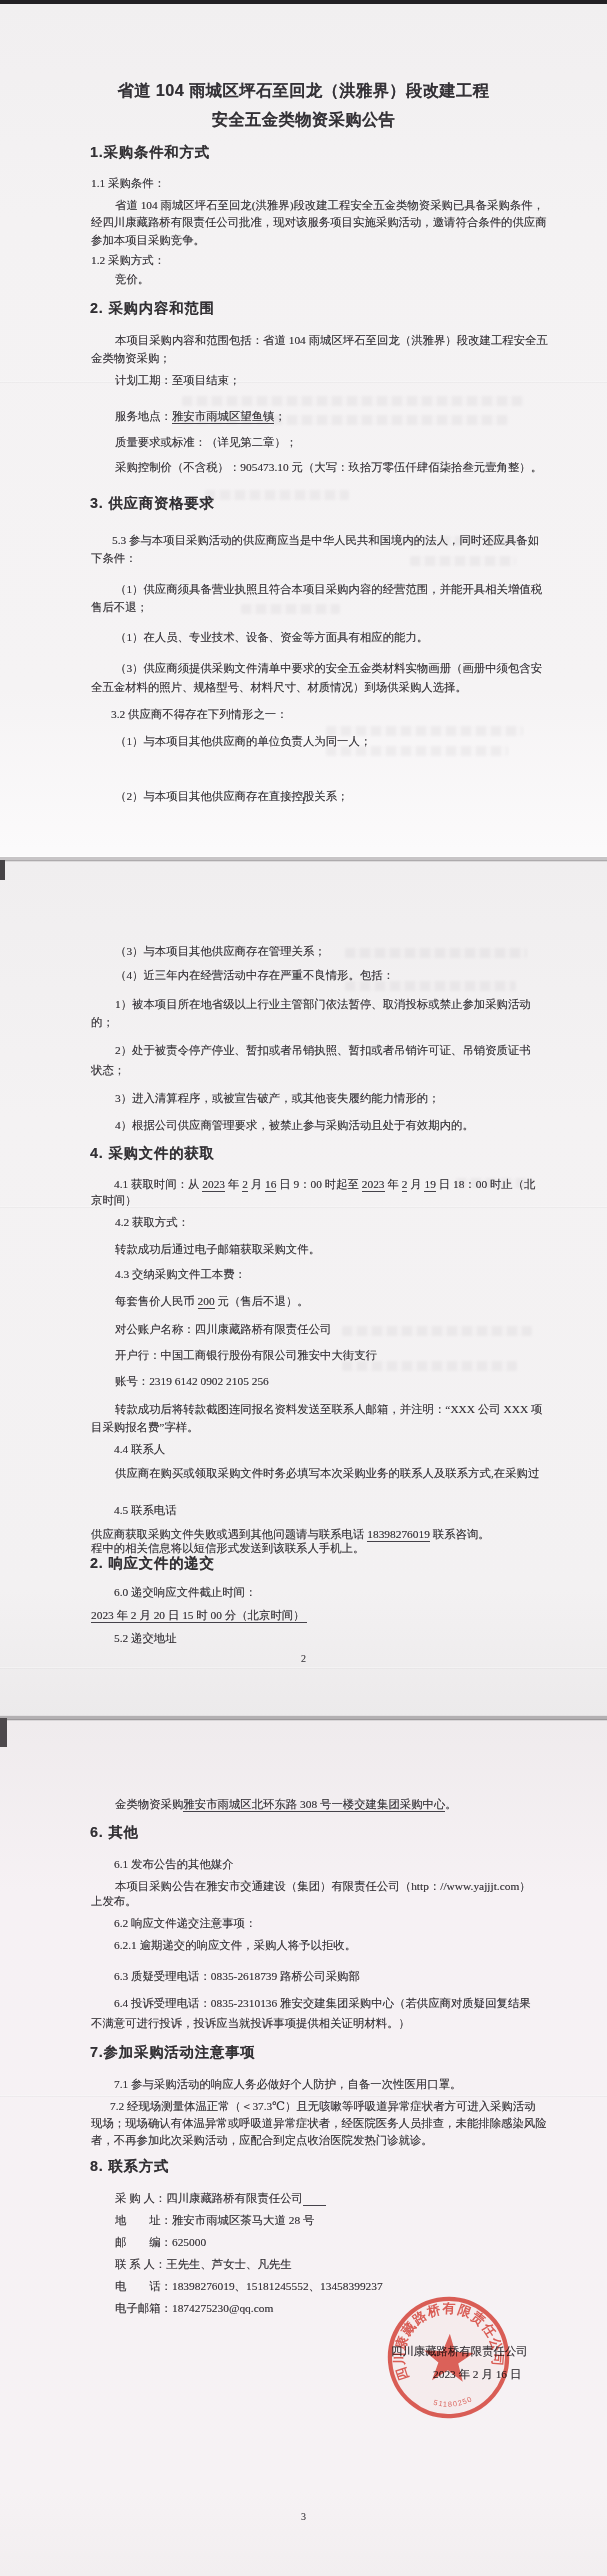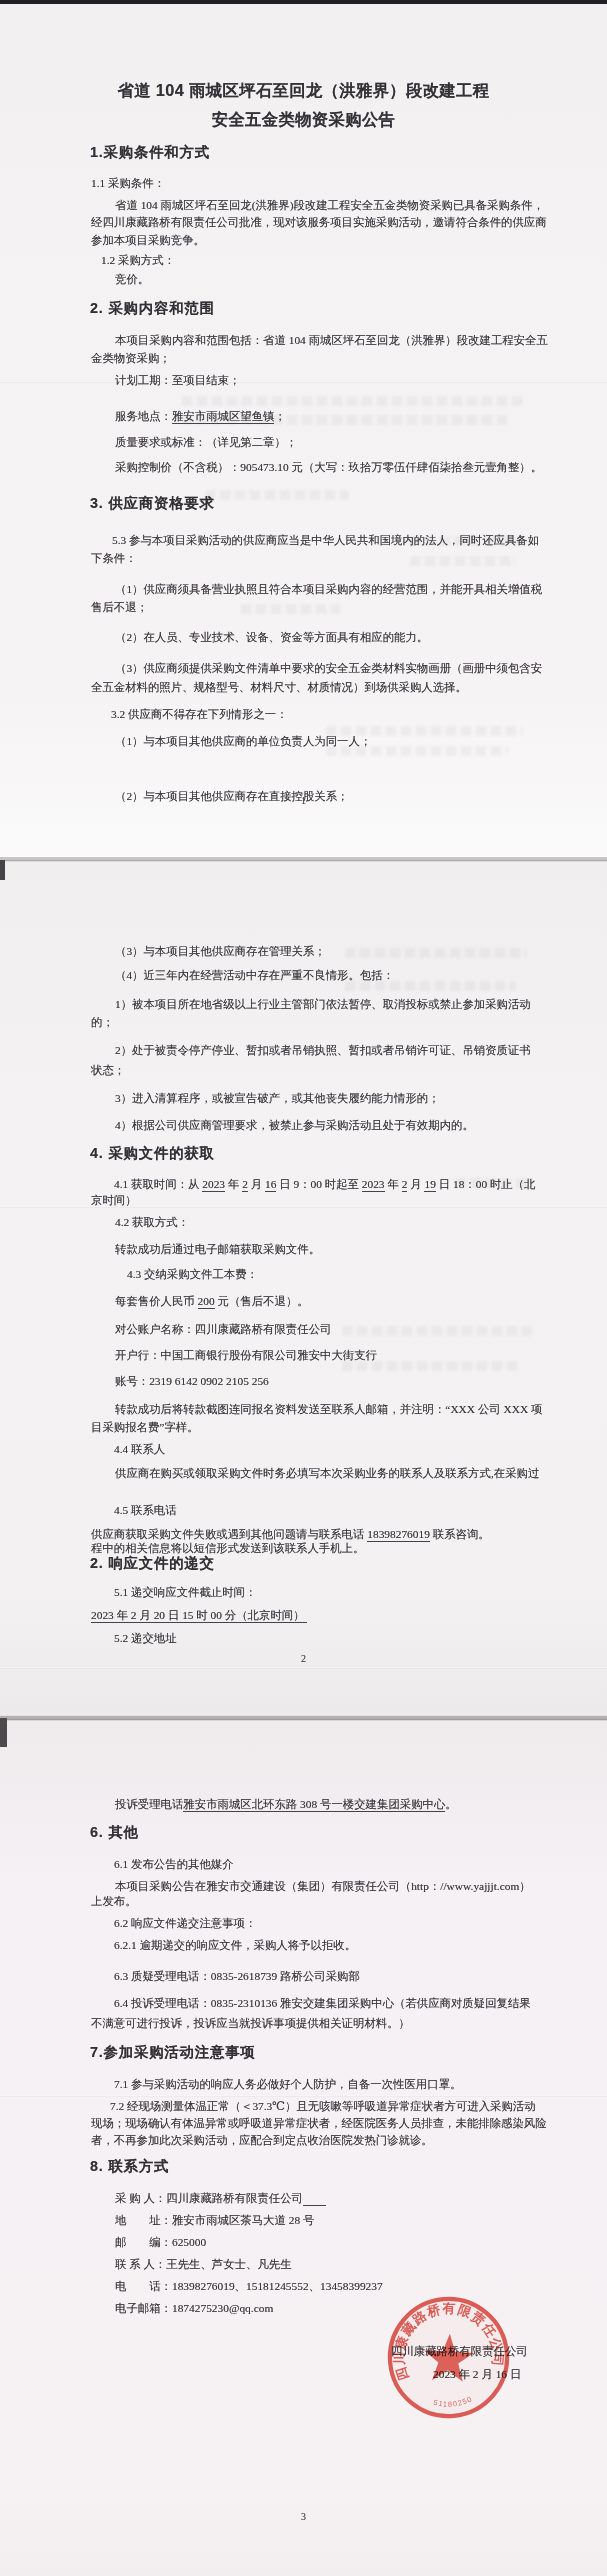--- a/index.html
+++ b/index.html
@@ -70,72 +70,72 @@
 <div class="ghost" style="left:342px;top:1361px;width:175px"></div>
 
 <div id="doc-lines">
     <div class="line cls-title" style="top: 82px;"><span>省道 104 雨城区坪石至回龙（洪雅界）段改建工程</span></div>
     <div class="line cls-title" style="top: 111px;"><span>安全五金类物资采购公告</span></div>
     <div class="line cls-h" style="top: 144px; left: 90px;"><span>1.采购条件和方式</span></div>
     <div class="line" style="top: 175px; left: 91px;"><span>1.1 采购条件：</span></div>
     <div class="line" style="top: 197px; left: 115px;"><span>省道 104 雨城区坪石至回龙(洪雅界)段改建工程安全五金类物资采购已具备采购条件，</span></div>
     <div class="line" style="top: 214px; left: 91px;"><span>经四川康藏路桥有限责任公司批准，现对该服务项目实施采购活动，邀请符合条件的供应商</span></div>
     <div class="line" style="top: 232px; left: 91px;"><span>参加本项目采购竞争。</span></div>
-    <div class="line" style="top: 252px; left: 101px; text-align: center;"><span>1.2 采购方式：</span></div>
+    <div class="line" style="top: 252px; left: 91px; text-align: center;"><span>1.2 采购方式：</span></div>
     <div class="line" style="top: 271px; left: 115px;"><span>竞价。</span></div>
     <div class="line cls-h" style="top: 300px; left: 90px;"><span>2. 采购内容和范围</span></div>
     <div class="line" style="top: 332px; left: 115px;"><span>本项目采购内容和范围包括：省道 104 雨城区坪石至回龙（洪雅界）段改建工程安全五</span></div>
     <div class="line" style="top: 350px; left: 91px;"><span>金类物资采购；</span></div>
     <div class="line" style="top: 372px; left: 115px;"><span>计划工期：至项目结束；</span></div>
     <div class="line" style="top: 408px; left: 115px;"><span>服务地点：</span><span class="u">雅安市雨城区望鱼镇</span><span>；</span></div>
     <div class="line" style="top: 434px; left: 115px;"><span>质量要求或标准：（详见第二章）；</span></div>
     <div class="line" style="top: 459px; left: 115px;"><span>采购控制价（不含税）：905473.10 元（大写：玖拾万零伍仟肆佰柒拾叁元壹角整）。</span></div>
     <div class="line cls-h" style="top: 495px; left: 90px;"><span>3. 供应商资格要求</span></div>
     <div class="line" style="top: 532px; left: 112px;"><span>5.3 参与本项目采购活动的供应商应当是中华人民共和国境内的法人，同时还应具备如</span></div>
     <div class="line" style="top: 550px; left: 91px;"><span>下条件：</span></div>
     <div class="line" style="top: 581px; left: 115px; text-align: right;"><span>（1）供应商须具备营业执照且符合本项目采购内容的经营范围，并能开具相关增值税</span></div>
     <div class="line" style="top: 599px; left: 91px;"><span>售后不退；</span></div>
-    <div class="line" style="top: 629px; left: 115px;"><span>（2）在人员、专业技术、设备、资金等方面具有相应的能力。</span></div>
+    <div class="line" style="top: 629px; left: 115px;"><span>（1）在人员、专业技术、设备、资金等方面具有相应的能力。</span></div>
     <div class="line" style="top: 660px; left: 115px;"><span>（3）供应商须提供采购文件清单中要求的安全五金类材料实物画册（画册中须包含安</span></div>
     <div class="line" style="top: 679px; left: 91px;"><span>全五金材料的照片、规格型号、材料尺寸、材质情况）到场供采购人选择。</span></div>
     <div class="line" style="top: 706px; left: 111px;"><span>3.2 供应商不得存在下列情形之一：</span></div>
     <div class="line" style="top: 733px; left: 115px;"><span>（1）与本项目其他供应商的单位负责人为同一人；</span></div>
     <div class="line" style="top: 760px; left: 115px; margin-top: 28px;"><span>（2）与本项目其他供应商存在直接控股关系；</span></div>
     <div class="line cls-pageno" style="top: 793px;"><span>1</span></div>
     <div class="line" style="top: 943px; left: 115px;"><span>（3）与本项目其他供应商存在管理关系；</span></div>
     <div class="line" style="top: 967px; left: 115px;"><span>（4）近三年内在经营活动中存在严重不良情形。包括：</span></div>
     <div class="line" style="top: 996px; left: 115px;"><span>1）被本项目所在地省级以上行业主管部门依法暂停、取消投标或禁止参加采购活动</span></div>
     <div class="line" style="top: 1014px; left: 91px;"><span>的；</span></div>
     <div class="line" style="top: 1042px; left: 115px;"><span>2）处于被责令停产停业、暂扣或者吊销执照、暂扣或者吊销许可证、吊销资质证书</span></div>
     <div class="line" style="top: 1062px; left: 91px;"><span>状态；</span></div>
     <div class="line" style="top: 1090px; left: 115px;"><span>3）进入清算程序，或被宣告破产，或其他丧失履约能力情形的；</span></div>
     <div class="line" style="top: 1117px; left: 115px;"><span>4）根据公司供应商管理要求，被禁止参与采购活动且处于有效期内的。</span></div>
     <div class="line cls-h" style="top: 1145px; left: 90px;"><span>4. 采购文件的获取</span></div>
     <div class="line" style="top: 1176px; left: 114px;"><span>4.1 获取时间：从 </span><span class="u">2023</span><span> 年 </span><span class="u">2</span><span> 月 </span><span class="u">16</span><span> 日 9：00 时起至 </span><span class="u">2023</span><span> 年 </span><span class="u">2</span><span> 月 </span><span class="u">19</span><span> 日 18：00 时止（北</span></div>
     <div class="line" style="top: 1192px; left: 91px;"><span>京时间）</span></div>
     <div class="line" style="top: 1214px; left: 115px;"><span>4.2 获取方式：</span></div>
     <div class="line" style="top: 1241px; left: 115px;"><span>转款成功后通过电子邮箱获取采购文件。</span></div>
-    <div class="line" style="top: 1266px; left: 115px; margin-left: 12px;"><span>4.3 交纳采购文件工本费：</span></div>
+    <div class="line" style="top: 1266px; left: 115px;"><span>4.3 交纳采购文件工本费：</span></div>
     <div class="line" style="top: 1293px; left: 115px;"><span>每套售价人民币 </span><span class="u">200</span><span> 元（售后不退）。</span></div>
     <div class="line" style="top: 1321px; left: 115px;"><span>对公账户名称：四川康藏路桥有限责任公司</span></div>
     <div class="line" style="top: 1347px; left: 115px;"><span>开户行：中国工商银行股份有限公司雅安中大街支行</span></div>
     <div class="line" style="top: 1373px; left: 115px;"><span>账号：2319 6142 0902 2105 256</span></div>
     <div class="line" style="top: 1401px; left: 115px;"><span>转款成功后将转款截图连同报名资料发送至联系人邮箱，并注明：“XXX 公司 XXX 项</span></div>
     <div class="line" style="top: 1419px; left: 91px;"><span>目采购报名费”字样。</span></div>
     <div class="line" style="top: 1441px; left: 114px;"><span>4.4 联系人</span></div>
     <div class="line" style="top: 1465px; left: 115px;"><span>供应商在购买或领取采购文件时务必填写本次采购业务的联系人及联系方式,在采购过</span></div>
     <div class="line" style="top: 1540px; left: 91px;"><span>程中的相关信息将以短信形式发送到该联系人手机上。</span></div>
     <div class="line" style="top: 1502px; left: 114px;"><span>4.5 联系电话</span></div>
     <div class="line" style="top: 1526px; left: 91px;"><span>供应商获取采购文件失败或遇到其他问题请与联系电话 </span><span class="u">18398276019</span><span> 联系咨询。</span></div>
     <div class="line cls-h" style="top: 1555px; left: 90px;"><span>2. 响应文件的递交</span></div>
-    <div class="line" style="top: 1584px; left: 114px;"><span>5.1 递交响应文件截止时间：</span></div>
+    <div class="line" style="top: 1584px; left: 114px;"><span>6.0 递交响应文件截止时间：</span></div>
     <div class="line" style="top: 1607px; left: 91px;"><span class="u">2023 年 2 月 20 日 15 时 00 分（北京时间） </span></div>
     <div class="line" style="top: 1630px; left: 114px;"><span>5.2 递交地址</span></div>
     <div class="line cls-pageno" style="top: 1651px;"><span>2</span></div>
-    <div class="line" style="top: 1796px; left: 115px;"><span>投诉受理电话</span><span class="u">雅安市雨城区北环东路 308 号一楼交建集团采购中心</span><span>。</span></div>
+    <div class="line" style="top: 1796px; left: 115px;"><span>金类物资采购</span><span class="u">雅安市雨城区北环东路 308 号一楼交建集团采购中心</span><span>。</span></div>
     <div class="line cls-h" style="top: 1824px; left: 90px;"><span>6. 其他</span></div>
     <div class="line" style="top: 1856px; left: 114px;"><span>6.1 发布公告的其他媒介</span></div>
     <div class="line" style="top: 1878px; left: 115px;"><span>本项目采购公告在雅安市交通建设（集团）有限责任公司（http：//www.yajjjt.com）</span></div>
     <div class="line" style="top: 1893px; left: 91px;"><span>上发布。</span></div>
     <div class="line" style="top: 1915px; left: 114px;"><span>6.2 响应文件递交注意事项：</span></div>
     <div class="line" style="top: 1937px; left: 114px;"><span>6.2.1 逾期递交的响应文件，采购人将予以拒收。</span></div>
     <div class="line" style="top: 1968px; left: 114px;"><span>6.3 质疑受理电话：0835-2618739 路桥公司采购部</span></div>
     <div class="line" style="top: 1995px; left: 114px;"><span>6.4 投诉受理电话：0835-2310136 雅安交建集团采购中心（若供应商对质疑回复结果</span></div>
     <div class="line" style="top: 2015px; left: 91px;"><span>不满意可进行投诉，投诉应当就投诉事项提供相关证明材料。）</span></div>
     <div class="line cls-h" style="top: 2044px; left: 90px;"><span>7.参加采购活动注意事项</span></div>

